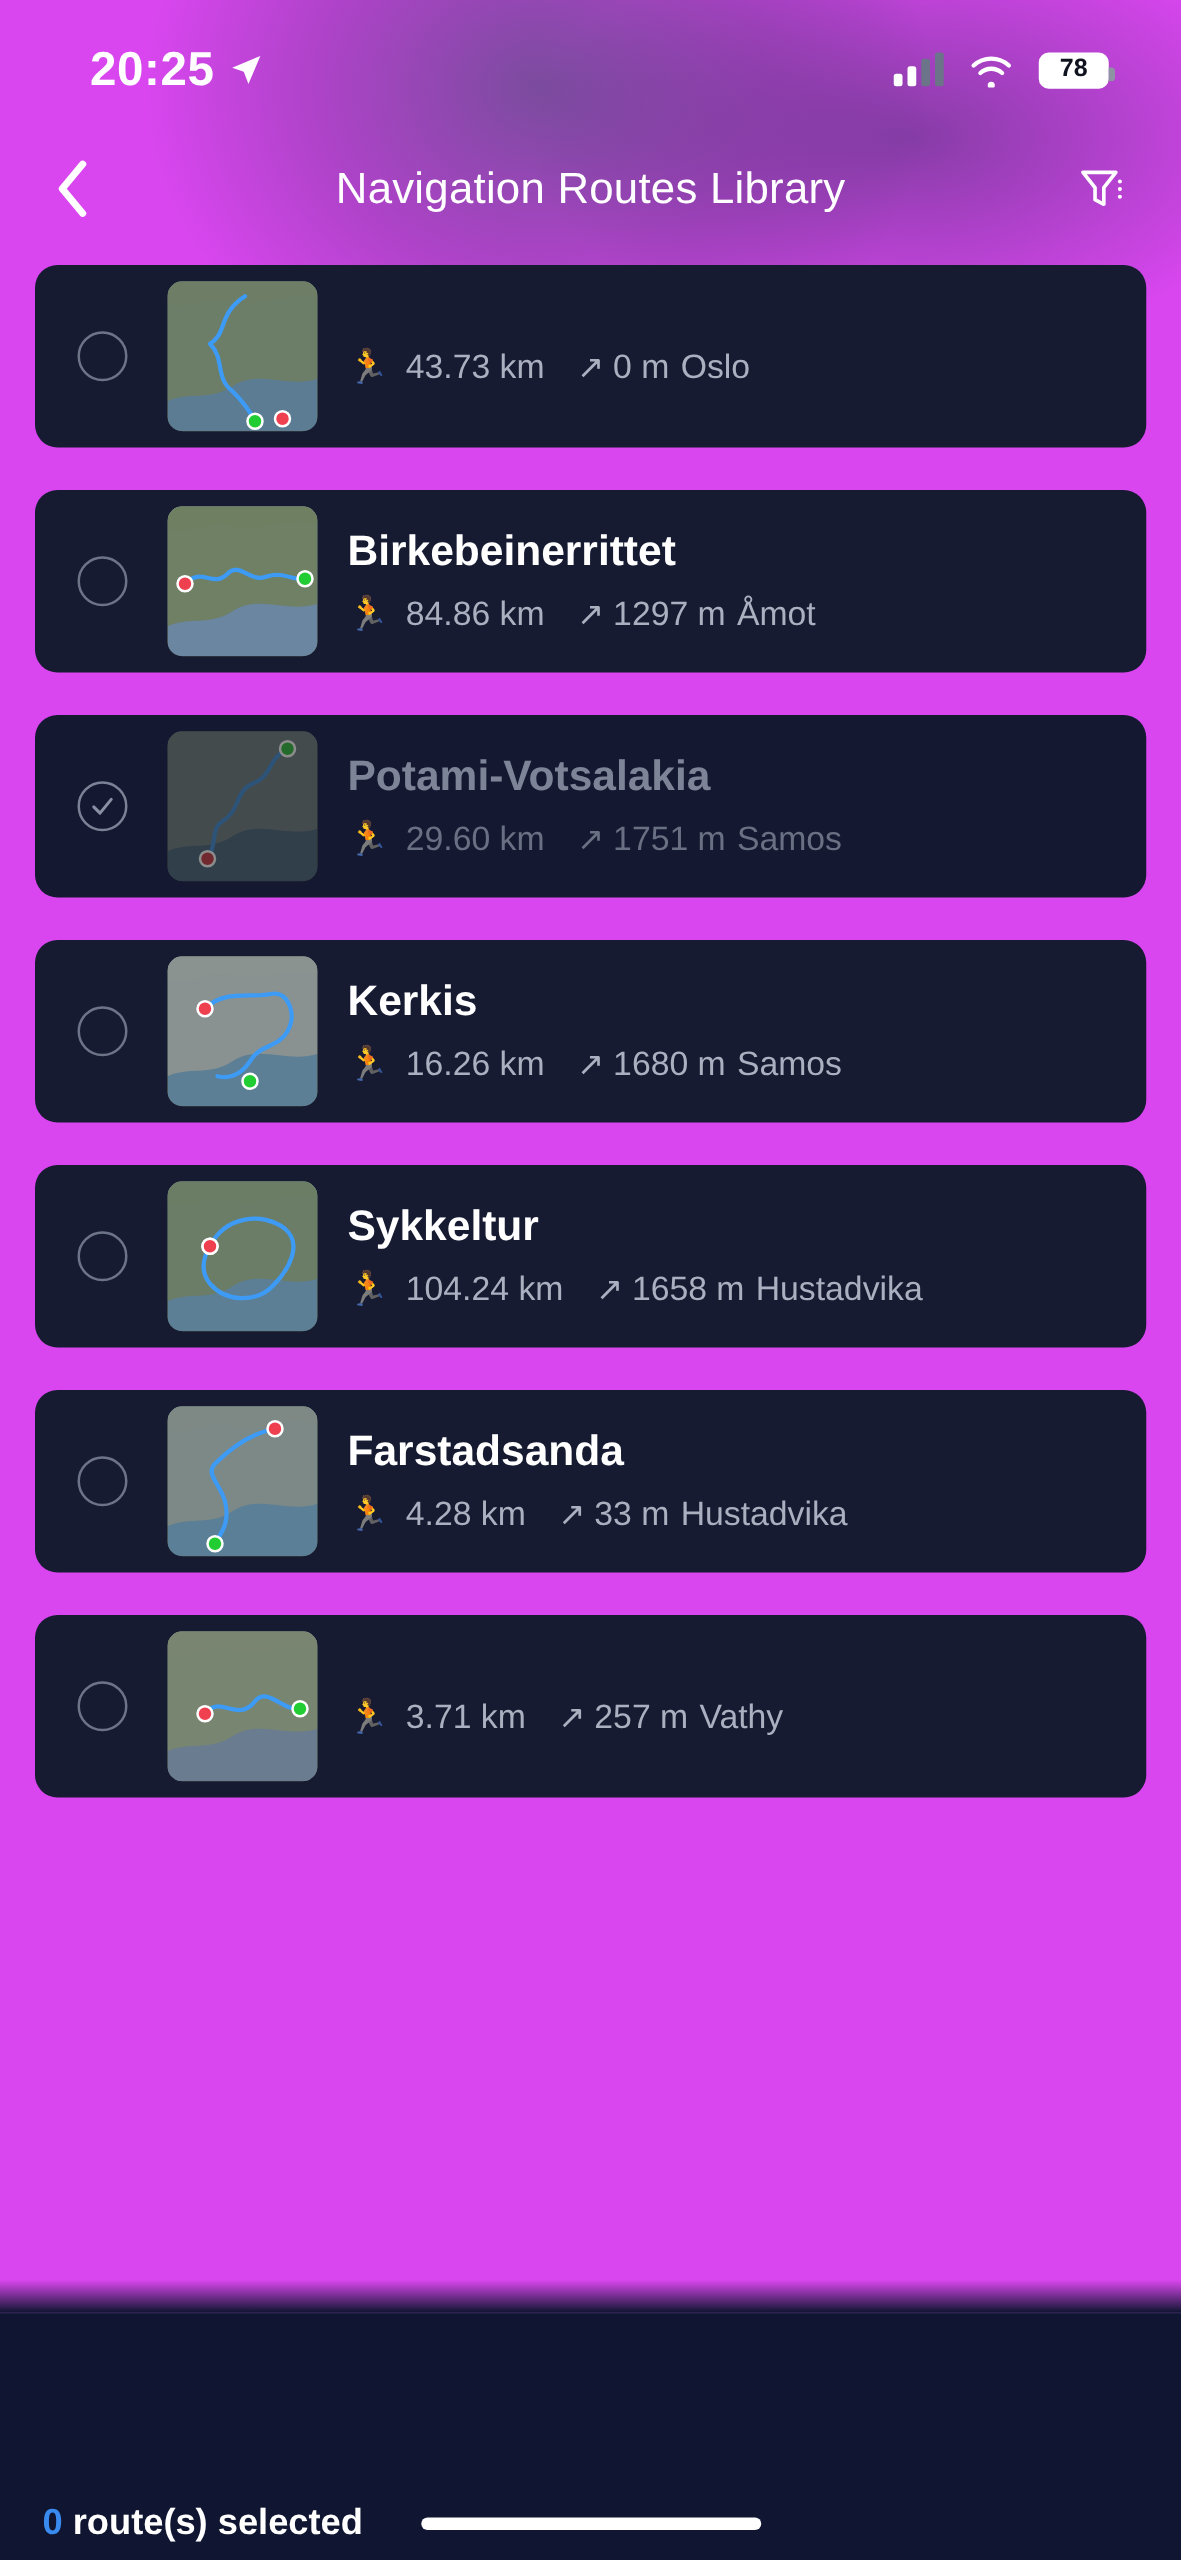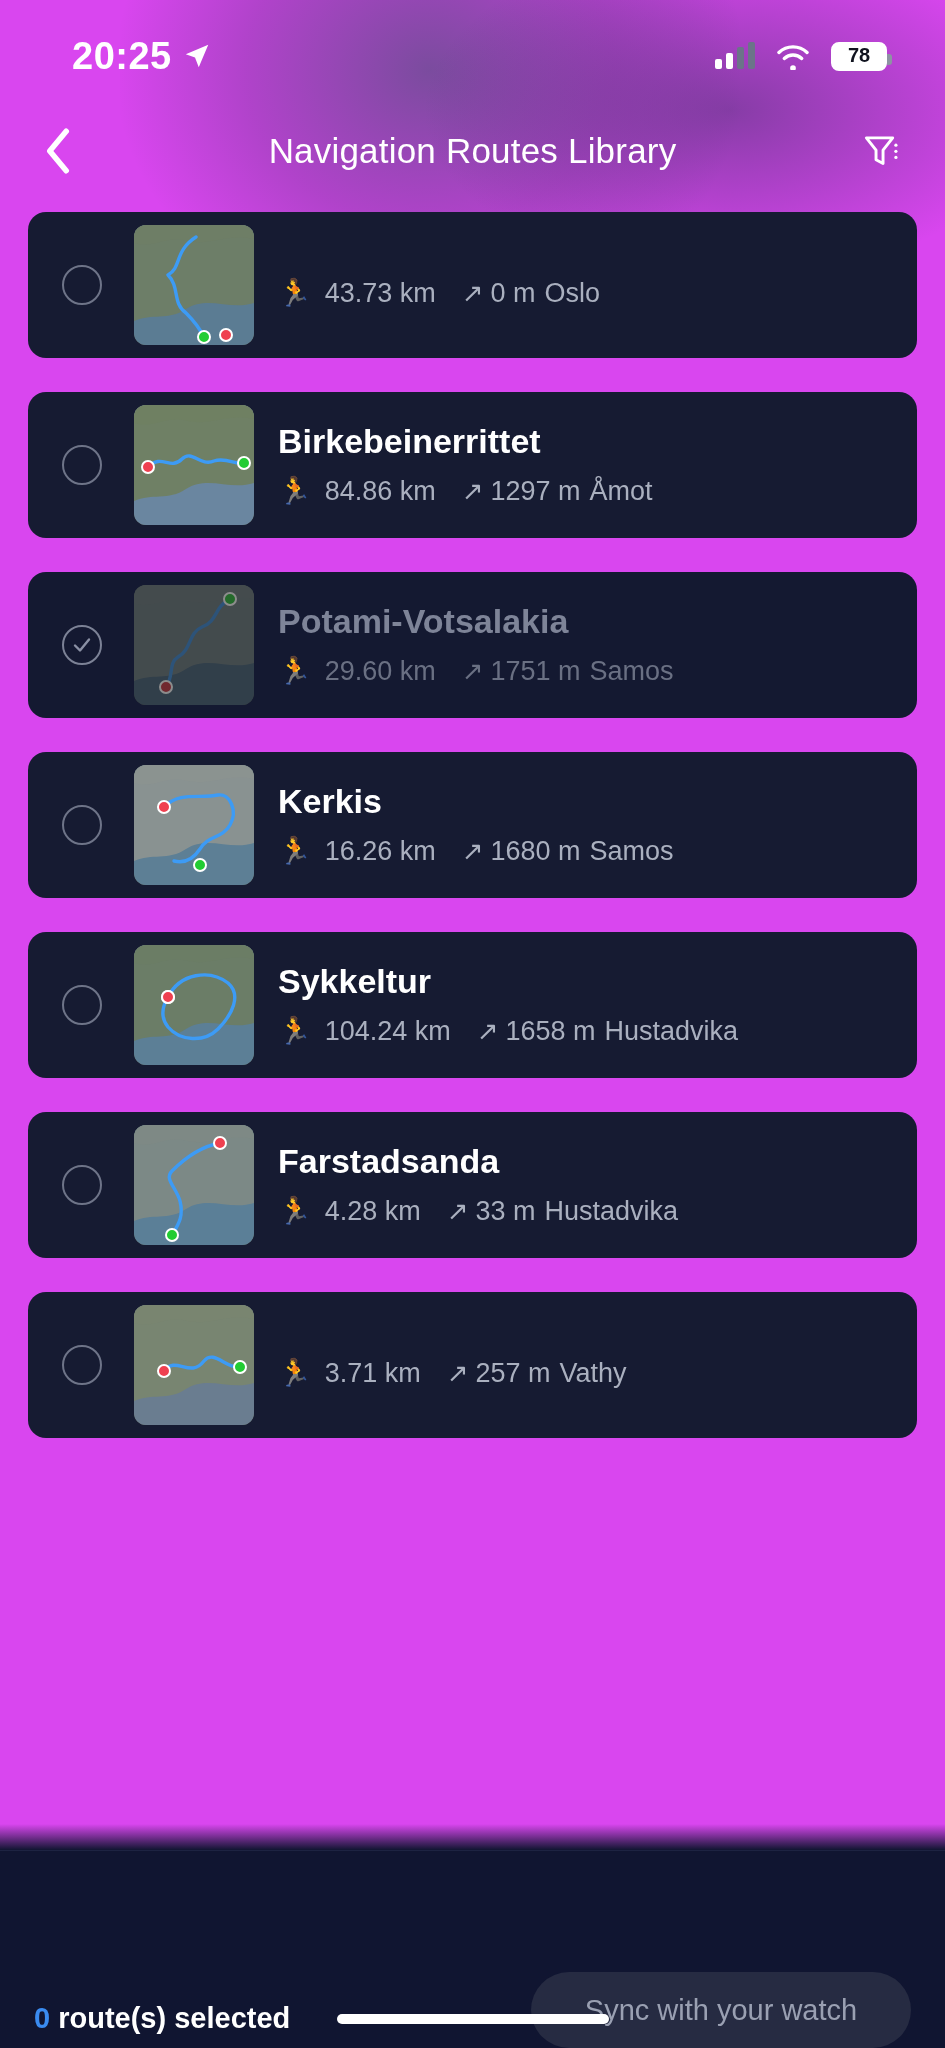--- a/index.html
+++ b/index.html
@@ -415,16 +415,15 @@
       </div>
     </div>
 
   <div class="listfade"></div>
 
   <div class="bottombar">
     <div class="sel-count">
       <span class="num">0</span>
       <span>route(s) selected</span>
     </div>
-    <button class="sync-btn">Sync with your watch</button>
     <div class="home-ind"></div>
   </div>
 </div>
 
 </body></html>

